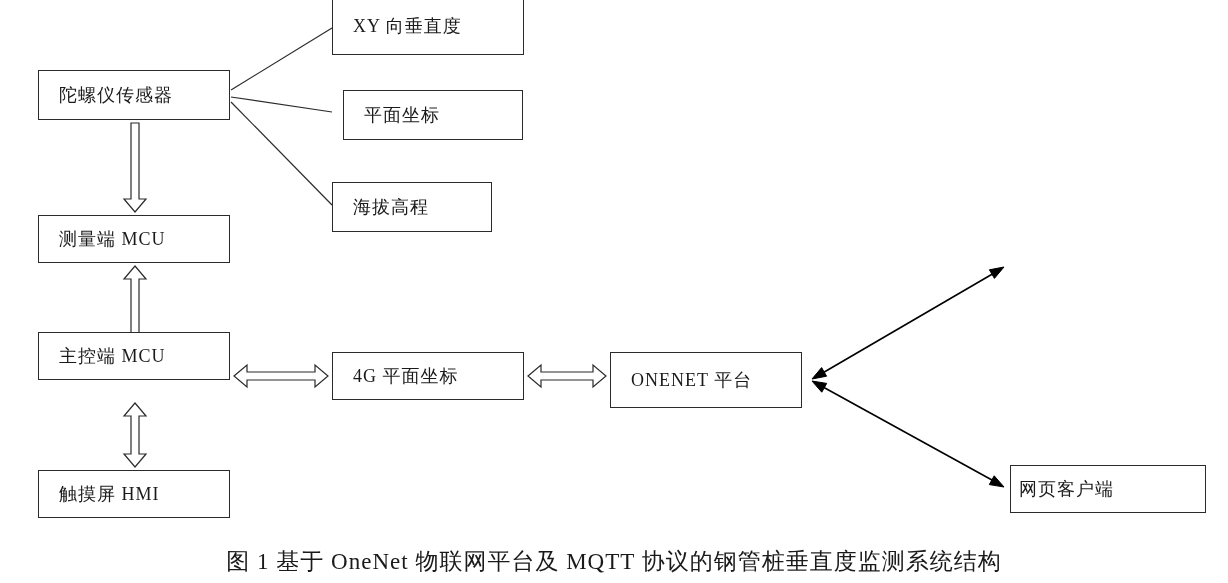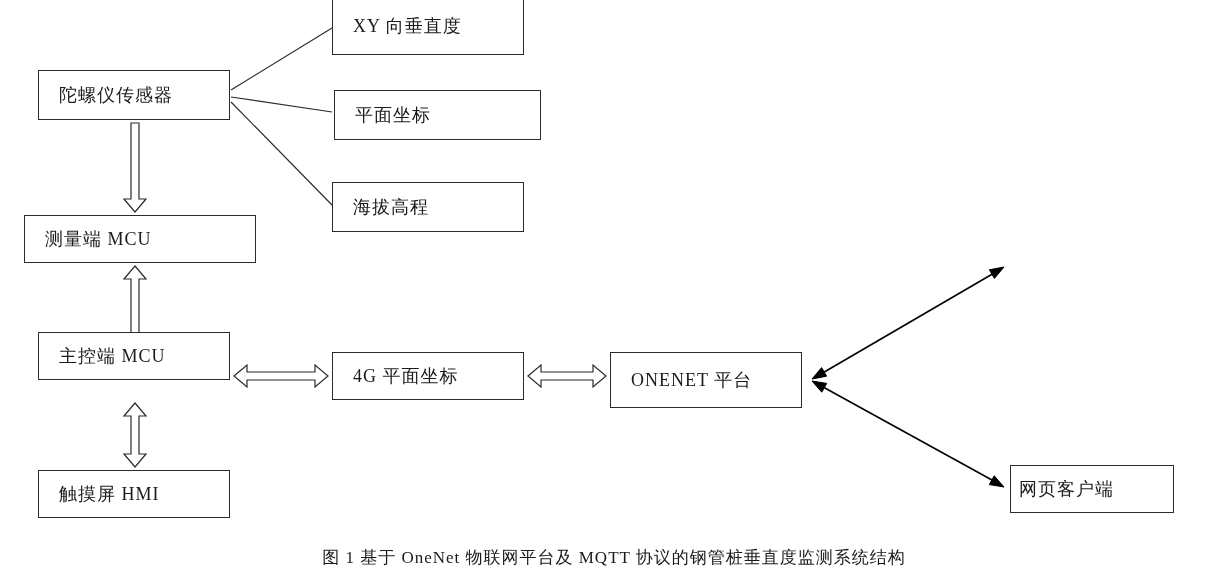--- a/index.html
+++ b/index.html
@@ -23,29 +23,29 @@
     background: #ffffff;
     display: flex;
     align-items: center;
     padding-left: 20px;
     font-size: 18px;
     letter-spacing: 1px;
     white-space: nowrap;
   }
   #n-gyro    { left: 38px;   top: 70px;  width: 192px; height: 50px; }
   #n-xy      { left: 332px;  top: -3px;  width: 192px; height: 58px; }
-  #n-plane   { left: 334px;  top: 90px;  width: 207px; height: 50px; }
-  #n-alt     { left: 332px;  top: 182px; width: 192px; height: 50px; }
-  #n-measure { left: 24px;   top: 215px; width: 232px; height: 48px; }
+  #n-plane   { left: 343px;  top: 90px;  width: 180px; height: 50px; }
+  #n-alt     { left: 332px;  top: 182px; width: 160px; height: 50px; }
+  #n-measure { left: 38px;   top: 215px; width: 192px; height: 48px; }
   #n-main    { left: 38px;   top: 332px; width: 192px; height: 48px; }
   #n-hmi     { left: 38px;   top: 470px; width: 192px; height: 48px; }
   #n-4g      { left: 332px;  top: 352px; width: 192px; height: 48px; }
   #n-onenet  { left: 610px;  top: 352px; width: 192px; height: 56px; }
   #n-mobile  { left: 1010px; top: 237px; width: 196px; height: 48px; }
-  #n-web     { left: 1010px; top: 465px; width: 164px; height: 48px; padding-left: 8px; }
+  #n-web     { left: 1010px; top: 465px; width: 196px; height: 48px; padding-left: 8px; }
   svg.arrows {
     position: absolute;
     left: 0; top: 0;
     width: 1228px;
     height: 583px;
     pointer-events: none;
   }
   .hollow-arrow {
     fill: #ffffff;
     stroke: #2b2b2b;
@@ -64,21 +64,21 @@
   .solid-head {
     fill: #000000;
     stroke: #000000;
   }
   .caption {
     position: absolute;
     left: 0;
     top: 546px;
     width: 1228px;
     text-align: center;
-    font-size: 17px;
+    font-size: 23px;
     letter-spacing: 1px;
   }
 </style>
 </head>
 <body>
 
 <div class="canvas">
 
   <svg class="arrows" viewBox="0 0 1228 583">
 

